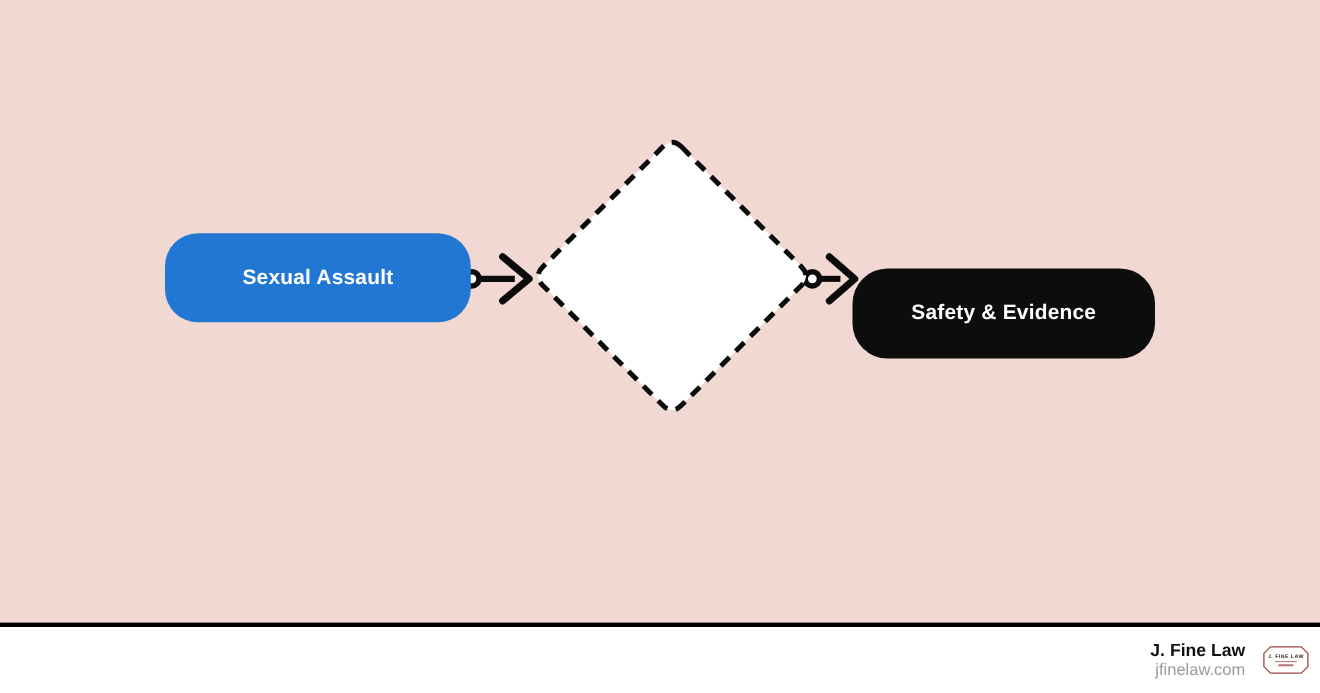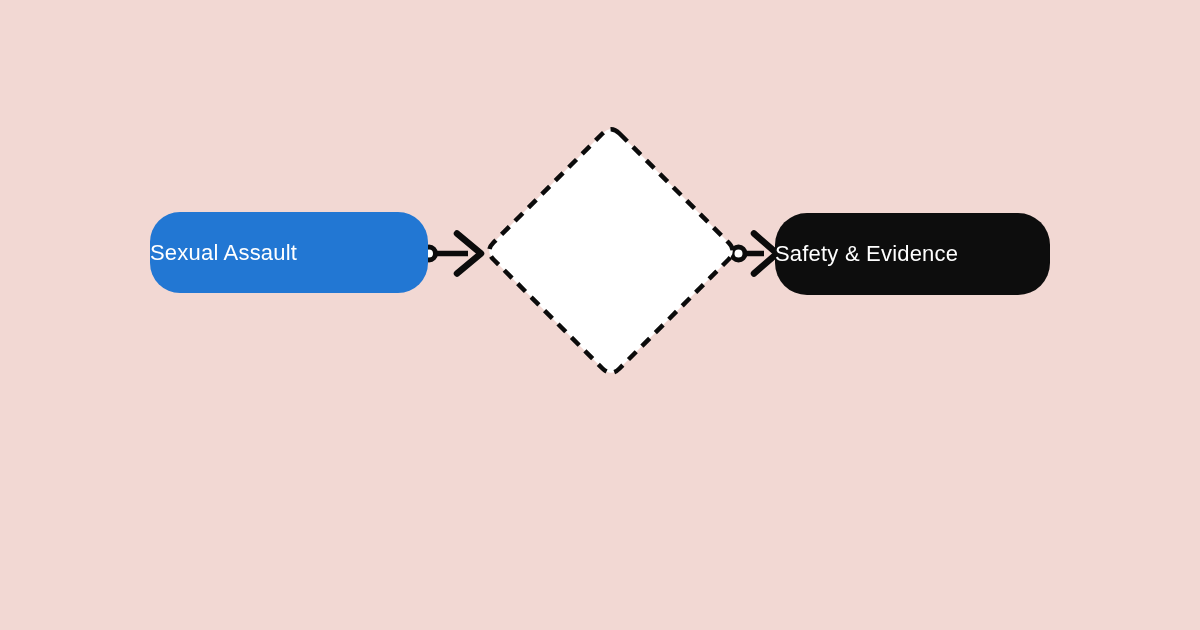--- a/index.html
+++ b/index.html
@@ -13,23 +13,23 @@
   .layer {
     position: absolute;
     left: 0; top: 0;
     width: 1200px; height: 630px;
     pointer-events: none;
   }
   .node {
     position: absolute;
     display: flex;
     align-items: center;
-    justify-content: flex-start;
-    font-weight: normal;
-    font-size: 22px;
+    justify-content: center;
+    font-weight: bold;
+    font-size: 19px;
     letter-spacing: 0.2px;
     text-align: center;
   }
   .node-start {
     left: 150px; top: 212px;
     width: 278px; height: 81px;
     border-radius: 30px;
   }
   .node-end {
     left: 775px; top: 213px;
@@ -96,18 +96,30 @@
              L 619.5 368.5 Q 611 377 602.5 368.5
              L 493.5 259.5 Q 485 251 493.5 242.5
              L 602.5 133.5 Q 611 125 619.5 133.5 Z" stroke-width="4.5" stroke-dasharray="11 8" stroke-linecap="butt" style="fill: rgb(255, 255, 255); stroke: rgb(11, 11, 11);"></path>
   </svg>
 
   <div class="node node-start" style="background: rgb(34, 119, 211); color: rgb(255, 255, 255);">
     <span>Sexual Assault</span>
   </div>
 
 
-  <div class="node node-end" style="background: rgb(13, 13, 13); color: rgb(255, 255, 255);">
+  <div class="node node-end" style="background: rgb(13, 13, 13); color: rgb(255, 255, 255); margin-top: 31px;">
     <span>Safety &amp; Evidence</span>
   </div>
 
+  <div class="footer" style="border-top-color: rgb(0, 0, 0);">
+    <div class="brand-text">
+      <div class="brand-name">J. Fine Law</div>
+      <div class="brand-site">jfinelaw.com</div>
+    </div>
+    <svg class="logo-badge" width="42" height="28" viewBox="0 0 42 28" xmlns="http://www.w3.org/2000/svg">
+      <path d="M7 2 L35 2 L41 8 L41 20 L35 26 L7 26 L1 20 L1 8 Z" fill="#ffffff" stroke-width="1.2" style="stroke: rgb(156, 74, 68);"></path>
+      <text x="21" y="12.5" text-anchor="middle" font-size="4.8" font-weight="bold" font-family="Liberation Sans, sans-serif" fill="#3a2626" letter-spacing="0.4">J. FINE LAW</text>
+      <line x1="11" y1="15.5" x2="31" y2="15.5" stroke-width="0.7" style="stroke: rgb(156, 74, 68);"></line>
+      <rect x="14" y="17.8" width="14" height="1.8" rx="0.9" opacity="0.75" style="fill: rgb(156, 74, 68);"></rect>
+    </svg>
+  </div>
 
 </div>
 
 </body></html>

